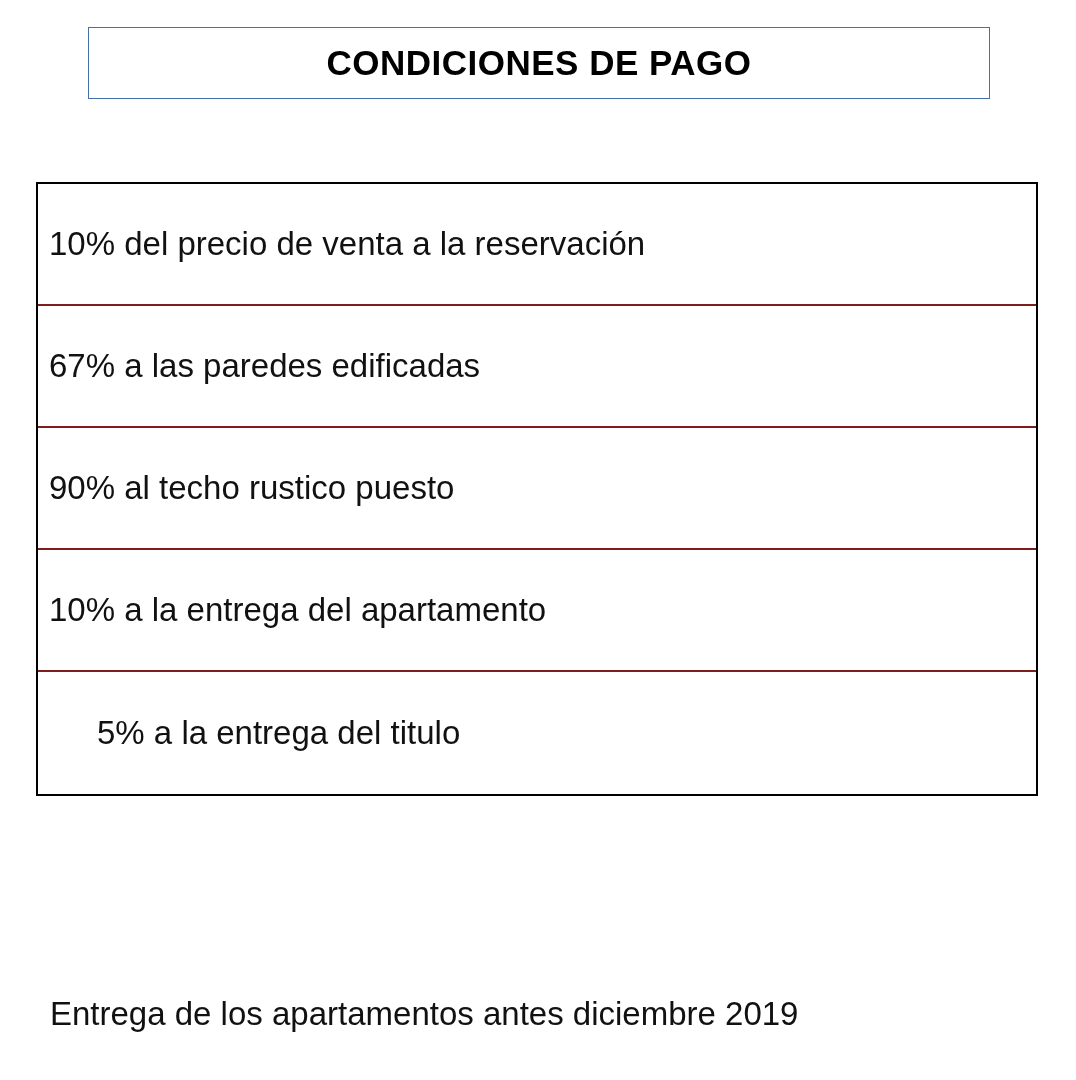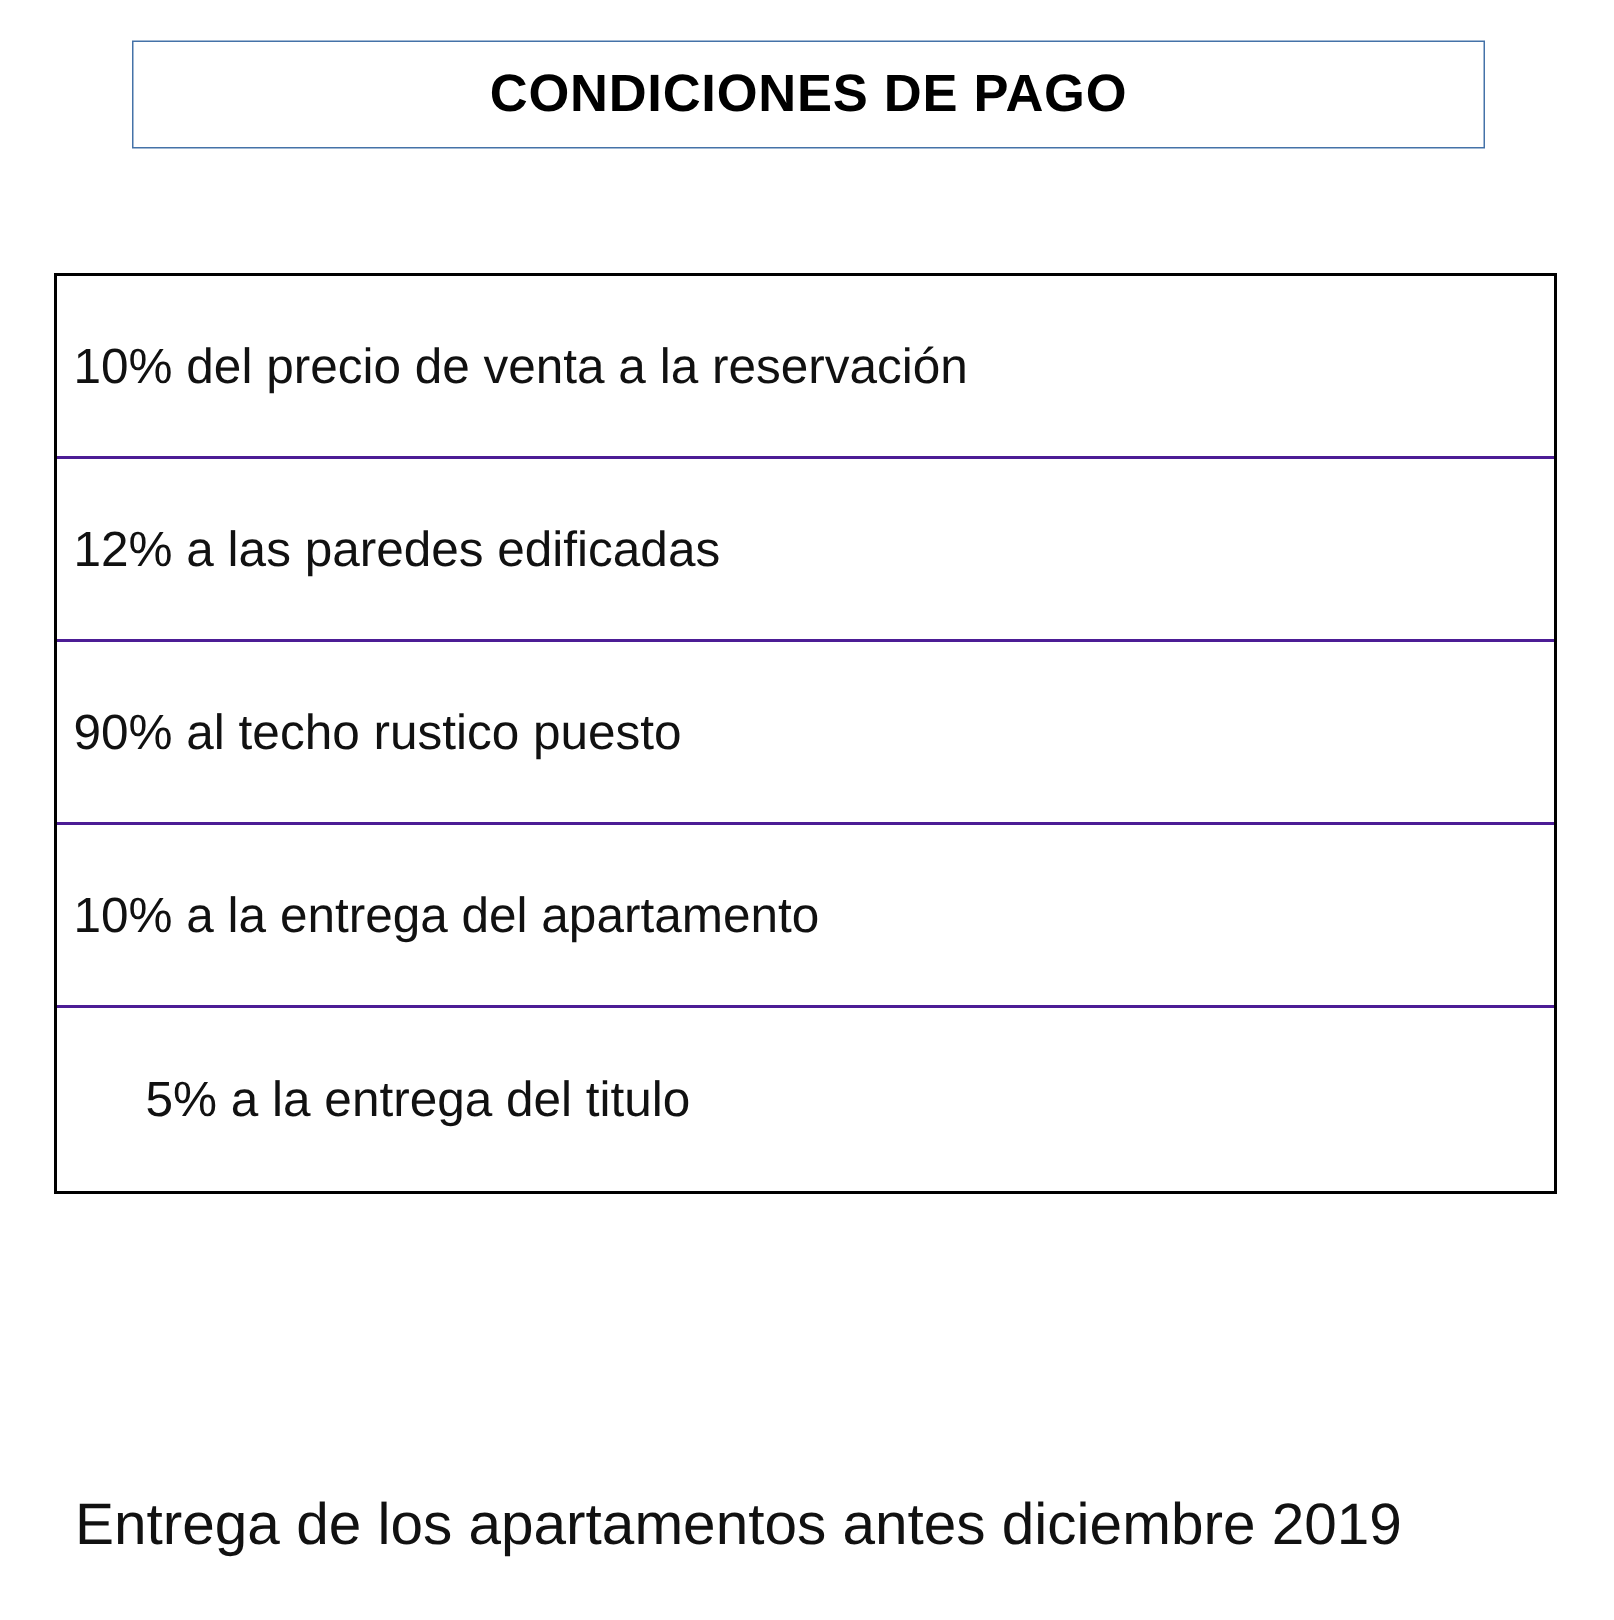--- a/index.html
+++ b/index.html
@@ -46,60 +46,60 @@
     left: 36px;
     top: 182px;
     width: 1002px;
     border: 2px solid #000000;
     box-sizing: border-box;
     background: #ffffff;
   }
   .term-row {
     height: 122px;
     box-sizing: border-box;
-    border-bottom: 2px solid #4c1d95;
+    border-bottom: 2px solid #7f1d1d;
     display: flex;
     align-items: center;
     padding-left: 11px;
   }
   .term-row:last-child {
     border-bottom: none;
     margin-left: 48px;
   }
   .term-text {
     font-size: 33px;
     line-height: 1.2;
     color: #111111;
     font-family: "Liberation Sans", sans-serif;
   }
   .footer-note {
     position: absolute;
     left: 50px;
     top: 995px;
-    font-size: 39px;
+    font-size: 33px;
     color: #111111;
     font-family: "Liberation Sans", sans-serif;
     white-space: nowrap;
   }
 </style>
 </head>
 <body>
 
 <div class="page">
 
   <div class="title-box">
     <div class="title-text">CONDICIONES DE PAGO</div>
   </div>
 
   <div class="terms-table">
     <div class="term-row">
       <span class="term-text">10% del precio de venta a la reservación</span>
     </div>
     <div class="term-row">
-      <span class="term-text">12% a las paredes edificadas</span>
+      <span class="term-text">67% a las paredes edificadas</span>
     </div>
     <div class="term-row">
       <span class="term-text">90% al techo rustico puesto</span>
     </div>
     <div class="term-row">
       <span class="term-text">10% a la entrega del apartamento</span>
     </div>
     <div class="term-row">
       <span class="term-text">5% a la entrega del titulo</span>
     </div>

